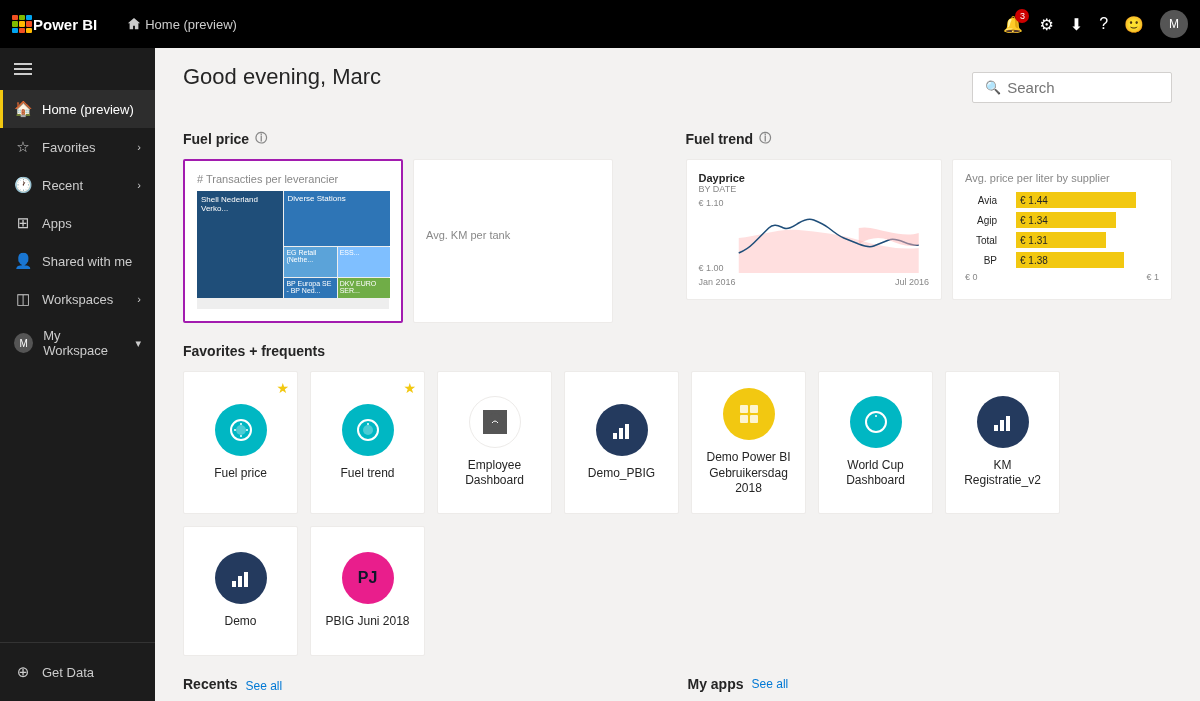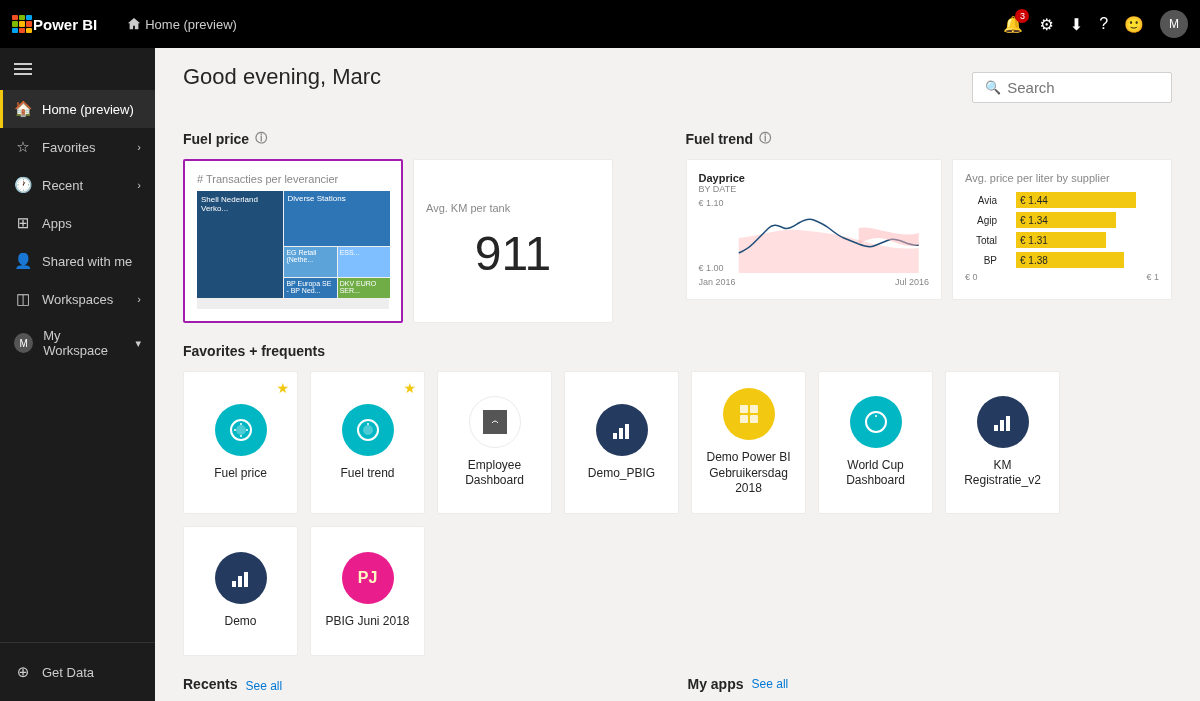--- a/index.html
+++ b/index.html
@@ -101,21 +101,21 @@
       background: #fff; border: 1px solid #edebe9; border-radius: 2px; padding: 16px 12px;
       display: flex; flex-direction: column; align-items: center; justify-content: center;
       width: 115px; min-height: 130px; cursor: pointer; position: relative;
     }
     .fav-icon { width: 52px; height: 52px; border-radius: 50%; display: flex; align-items: center; justify-content: center; margin-bottom: 10px; font-size: 22px; }
     .fav-label { font-size: 12px; color: #252525; text-align: center; line-height: 1.3; }
     .star { position: absolute; top: 8px; right: 8px; color: #f2c811; font-size: 14px; }
     .fav-icon-teal { background: #00b7c3; }
     .fav-icon-dark { background: #243a5e; }
     .fav-icon-yellow { background: #f2c811; }
-    .fav-icon-pink { background: #e91e8c; font-size: 16px; color: #fef9c3; font-weight: 600; }
+    .fav-icon-pink { background: #e91e8c; font-size: 16px; color: #0f172a; font-weight: 600; }
 
     
     .bottom-sections { display: flex; gap: 20px; margin-top: 8px; }
     .bottom-section { flex: 1; }
     .section-header { display: flex; align-items: center; gap: 8px; margin-bottom: 10px; }
     .see-all { font-size: 12px; color: #0078d4; cursor: pointer; }
     .recent-item { background: #fff; border: 1px solid #edebe9; border-radius: 2px; padding: 12px 14px; margin-bottom: 8px; display: flex; align-items: center; gap: 10px; cursor: pointer; }
   </style>
 </head>
 <body>
@@ -234,21 +234,20 @@
               </div>
               <div style="display:grid;grid-template-columns:1fr 1fr;gap:1px;grid-row:3;">
                 <div style="background:#2e75b6;font-size:7px;color:#fff;padding:2px;">BP Europa SE - BP Ned...</div>
                 <div style="background:#70ad47;font-size:7px;color:#fff;padding:2px;">DKV EURO SER...</div>
               </div>
             </div>
           </div>
 
           <div class="avg-km-card">
             <div class="avg-km-label">Avg. KM per tank</div>
-            <div class="avg-km-value">911</div>
           </div>
         </div>
       </div>
 
       <div style="flex:1;">
         <div class="section-title">
           <span>Fuel trend</span>
           <span class="info-icon">ⓘ</span>
         </div>
         <div style="display:flex;gap:10px;">

